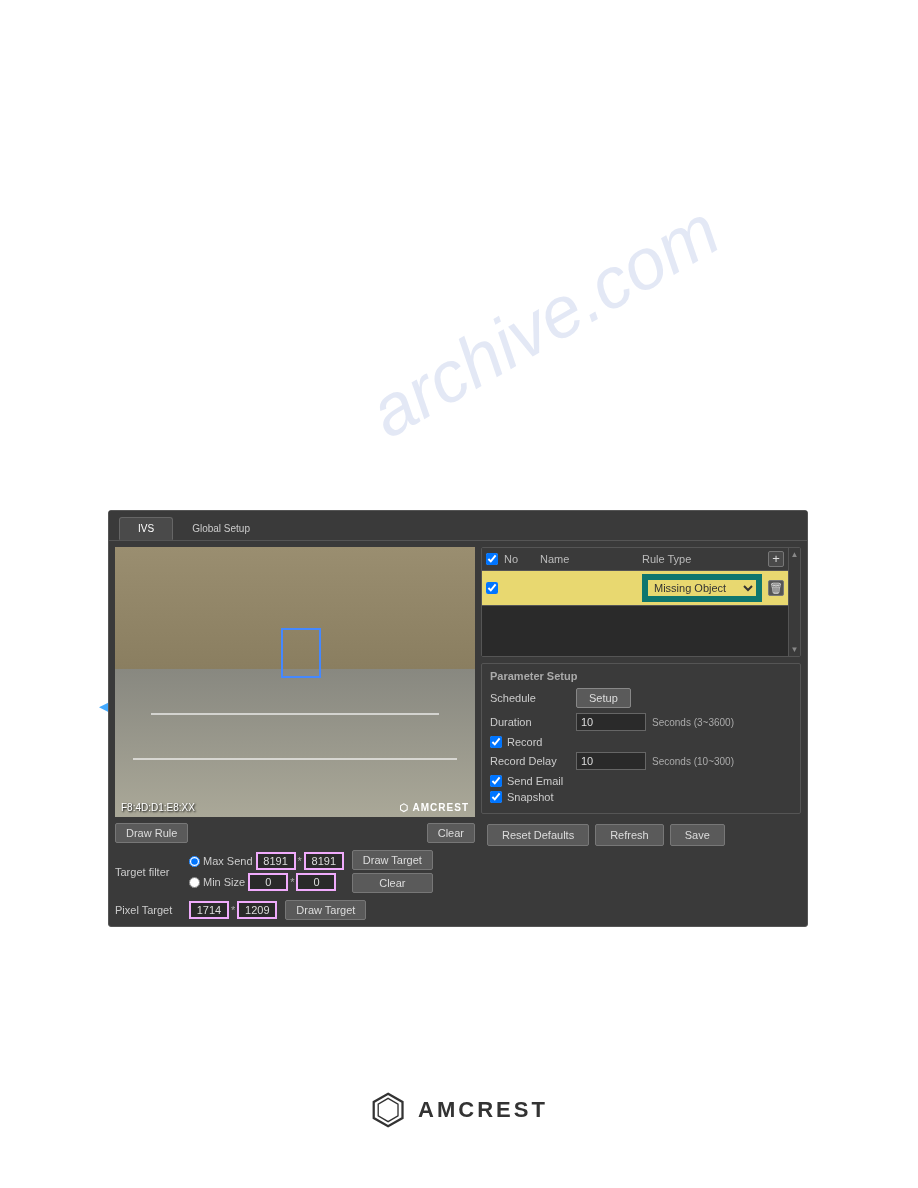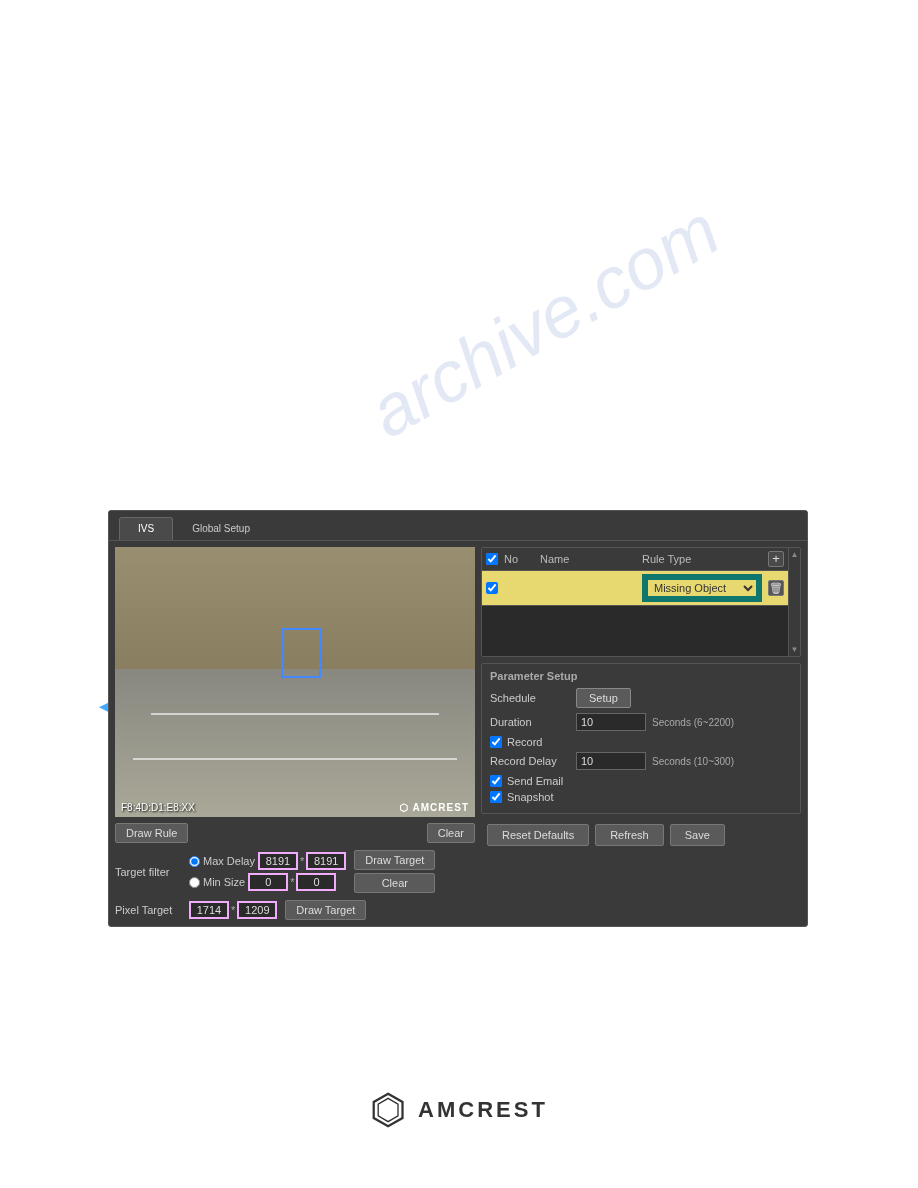--- a/index.html
+++ b/index.html
@@ -451,21 +451,21 @@
         <button class="btn">Draw Rule</button>
         <button class="btn">Clear</button>
       </div>
 
       <div class="target-filter">
         <div class="filter-row">
           <span class="filter-label">Target filter</span>
           <div class="radio-group">
             <div class="radio-label">
               <input type="radio" name="sizeFilter" checked="" style="">
-              <span>Max Delay</span>
+              <span>Max Send</span>
               <div class="size-inputs">
                 <input type="text" class="size-input" value="8191" style="">
                 <span class="size-sep">*</span>
                 <input type="text" class="size-input" value="8191" style="">
               </div>
             </div>
             <div class="radio-label">
               <input type="radio" name="sizeFilter" style="">
               <span>Min Size</span>
               <div class="size-inputs">
@@ -536,21 +536,21 @@
         <div class="param-title">Parameter Setup</div>
 
         <div class="param-row">
           <span class="param-label">Schedule</span>
           <button class="setup-btn">Setup</button>
         </div>
 
         <div class="param-row">
           <span class="param-label">Duration</span>
           <input type="text" class="param-input" value="10" style="">
-          <span class="param-unit">Seconds (6~2200)</span>
+          <span class="param-unit">Seconds (3~3600)</span>
         </div>
 
         <div class="checkbox-row">
           <input type="checkbox" checked="" style="">
           <span>Record</span>
         </div>
 
         <div class="param-row">
           <span class="param-label">Record Delay</span>
           <input type="text" class="param-input" value="10" style="">

